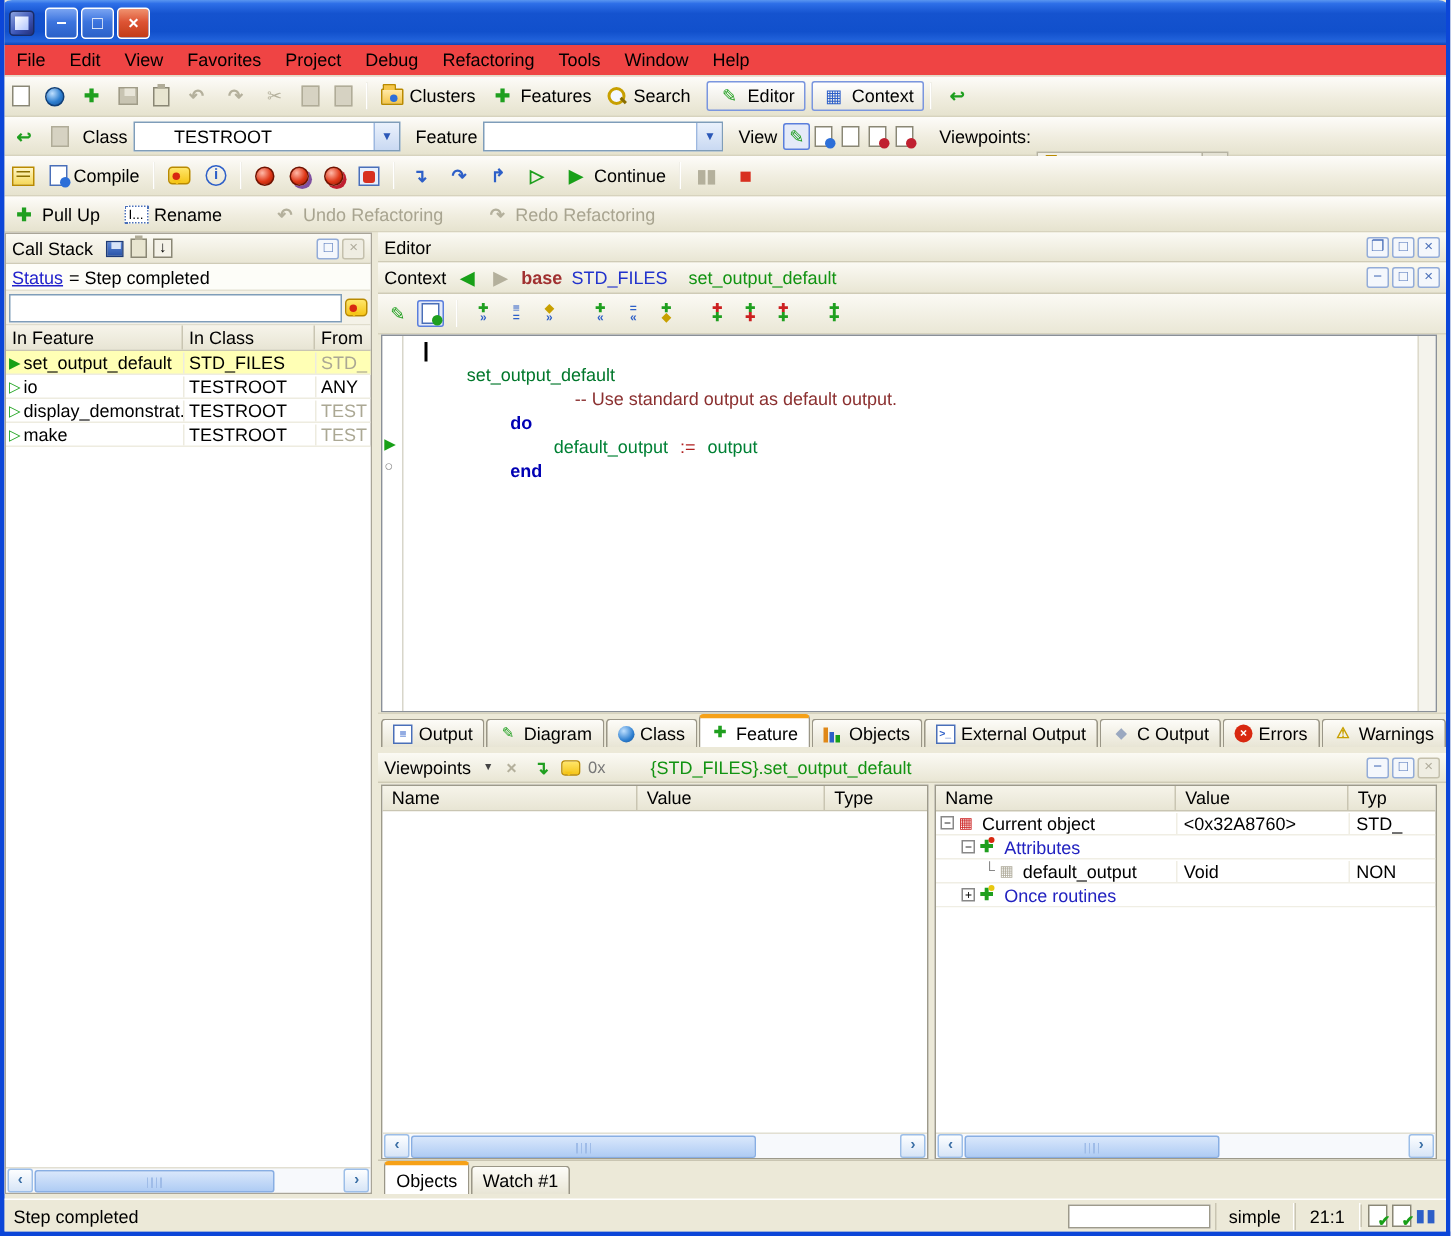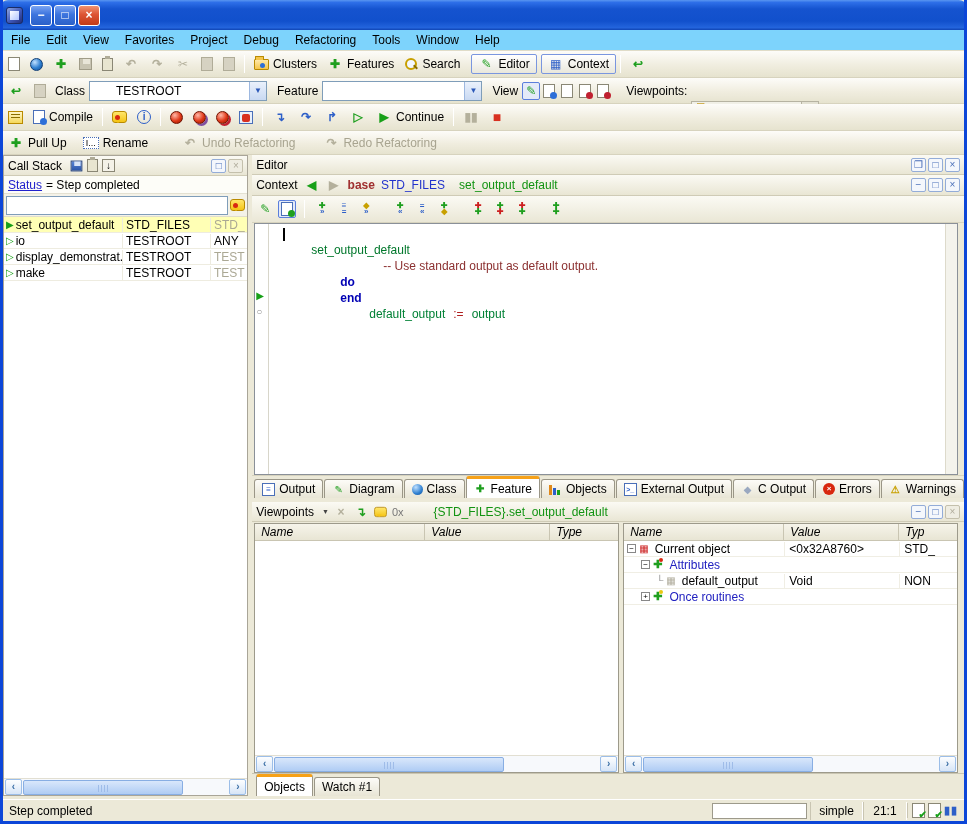--- a/index.html
+++ b/index.html
@@ -12,21 +12,21 @@
     border-radius:8px 8px 0 0;display:flex;align-items:center;padding:0 6px;}
   .app-icon{width:17px;height:17px;border-radius:3px;margin-right:5px;
     background:linear-gradient(135deg,#8FA6E0,#3E57B8 55%,#232E7A);border:1px solid #1A2C66;position:relative;}
   .app-icon::after{content:"";position:absolute;left:3px;top:3px;width:9px;height:9px;background:linear-gradient(135deg,#FFF,#AFC4FF);}
   .title-text{color:#fff;font-weight:bold;font-size:13px;white-space:pre;text-shadow:1px 1px 1px #10337E;overflow:hidden;flex:1;}
   .winbtn{width:22px;height:21px;border-radius:3px;margin-left:2px;border:1px solid #fff;
     color:#fff;font-weight:bold;font-size:12px;line-height:19px;text-align:center;
     background:linear-gradient(180deg,#7AA4F2,#3C74DE 45%,#2B61C8);}
   .winbtn.close{background:linear-gradient(180deg,#F0926F,#DD5434 45%,#C23B17);}
   
-  .menubar{position:absolute;top:30px;left:0;right:0;height:21px;background:#7dd3fc;border-bottom:1px solid #E0DCC8;
+  .menubar{position:absolute;top:30px;left:0;right:0;height:21px;background:#ef4444;border-bottom:1px solid #E0DCC8;
     display:flex;align-items:center;font-size:12px;}
   .menu-item{padding:2px 8px;color:#000;}
   
   .toolbar{position:absolute;left:0;right:0;display:flex;align-items:center;
     background:linear-gradient(180deg,#FDFCF9,#F0EDDF 55%,#E6E3CF);border-bottom:1px solid #D7D3BE;font-size:12px;}
   .tb1{top:51px;height:27px;}
   .tb2{top:78px;height:26px;}
   .tb3{top:104px;height:27px;}
   .tb4{top:131px;height:24px;}
   .tsep{width:1px;height:18px;background:#C9C5AF;border-right:1px solid #FFF;margin:0 4px;}
@@ -137,21 +137,21 @@
   .tico-metric{display:inline-flex;align-items:flex-end;gap:1px;height:12px;}
   .tico-metric i{display:block;width:3px;background:#E08818;} 
   .tico-metric i:nth-child(2){background:#2D5FC8;height:7px;} .tico-metric i:nth-child(1){height:10px;} .tico-metric i:nth-child(3){background:#18A018;height:5px;}
   .tico-ext{background:#FFF;border:1px solid #4A6FB8;color:#2D5FC8;font-size:7px;line-height:11px;font-weight:bold;}
   
   .gaprow{height:4px;background:#ECE9D8;}
   .dbg-body{flex:1;display:flex;padding:1px 6px 0 2px;gap:4px;background:#ECE9D8;overflow:hidden;}
   .dtable{border:1px solid #9D9A8B;background:#FFF;display:flex;flex-direction:column;overflow:hidden;}
   .dt-left{width:365px;} .dt-right{flex:1;}
   .dt-hrow{display:flex;height:17px;background:linear-gradient(180deg,#F6F4EA,#E8E5D4);border-bottom:1px solid #C9C5B2;font-size:12px;}
-  .dt-hc{padding:1px 6px;border-right:1px solid #C9C5B2;overflow:hidden;white-space:nowrap;font-style:italic;}
+  .dt-hc{padding:1px 6px;border-right:1px solid #C9C5B2;overflow:hidden;white-space:nowrap;}
   .dt-fill{flex:1;background:#FFF;}
   .ot-row{display:flex;height:16px;font-size:12px;align-items:center;border-bottom:1px solid #F0EEE4;}
   .ot-c1{width:160px;display:flex;align-items:center;overflow:hidden;white-space:nowrap;}
   .ot-c2{width:115px;overflow:hidden;white-space:nowrap;border-left:1px solid #F0EEE4;padding-left:4px;}
   .ot-c3{flex:1;overflow:hidden;white-space:nowrap;border-left:1px solid #F0EEE4;padding-left:4px;}
   .expbox{width:9px;height:9px;border:1px solid #888;background:#FFF;font-size:8px;line-height:7px;text-align:center;display:inline-block;margin:0 3px;}
   .treeblue{color:#2222C0;}
   .gicon{font-size:10px;margin-right:3px;}
   .plusico{position:relative;color:#1F9F1F;font-weight:bold;font-size:11px;margin-right:3px;}
   .bottomtabs{height:23px;display:flex;align-items:flex-end;padding-left:4px;gap:1px;background:#ECE9D8;border-top:1px solid #C9C5B2;}
@@ -400,20 +400,25 @@
       <div class="statusline">
         <span class="st-label">Status</span>
         <span>= Step completed</span>
       </div>
       <div class="filterrow">
         <input type="text" value="" style="">
         <span class="bubble">
             <span class="bdot"></span>
           </span>
       </div>
+      <div class="cs-hrow">
+        <span class="cs-hc" style="width:118px;">In Feature</span>
+        <span class="cs-hc" style="width:88px;">In Class</span>
+        <span class="cs-hc" style="flex:1;border-right:none;">From</span>
+      </div>
       <div class="cs-row cur">
         <span class="cs-c1">
             <span class="arrow-cur">▶</span>
             <span>set_output_default</span>
           </span>
         <span class="cs-c2">STD_FILES</span>
         <span class="cs-c3 dimtxt">STD_</span>
       </div>
       <div class="cs-row">
         <span class="cs-c1">
@@ -533,22 +538,22 @@
         <div class="codewrap">
           <div class="gutter">
             <span class="gut-play">▶</span>
             <span class="gut-circ">○</span>
           </div>
           <div class="code">
             <div class="cl ln1"><span class="caret"></span></div>
             <div class="cl ln2"><span class="tok-feat">set_output_default</span></div>
             <div class="cl ln3"><span class="tok-com">-- Use standard output as default output.</span></div>
             <div class="cl ln4"><span class="tok-kw">do</span></div>
+            <div class="cl ln5"><span class="tok-id">default_output</span><span class="tok-op">:=</span><span class="tok-id">output</span></div>
             <div class="cl ln6"><span class="tok-kw">end</span></div>
-            <div class="cl ln5"><span class="tok-id">default_output</span><span class="tok-op">:=</span><span class="tok-id">output</span></div>
           </div>
           <div class="vstrip"></div>
         </div>
       </div>
 
       <div class="tabsrow">
         <span class="tab">
             <span class="tabico tico-out">≡</span>
             <span>Output</span>
           </span>

